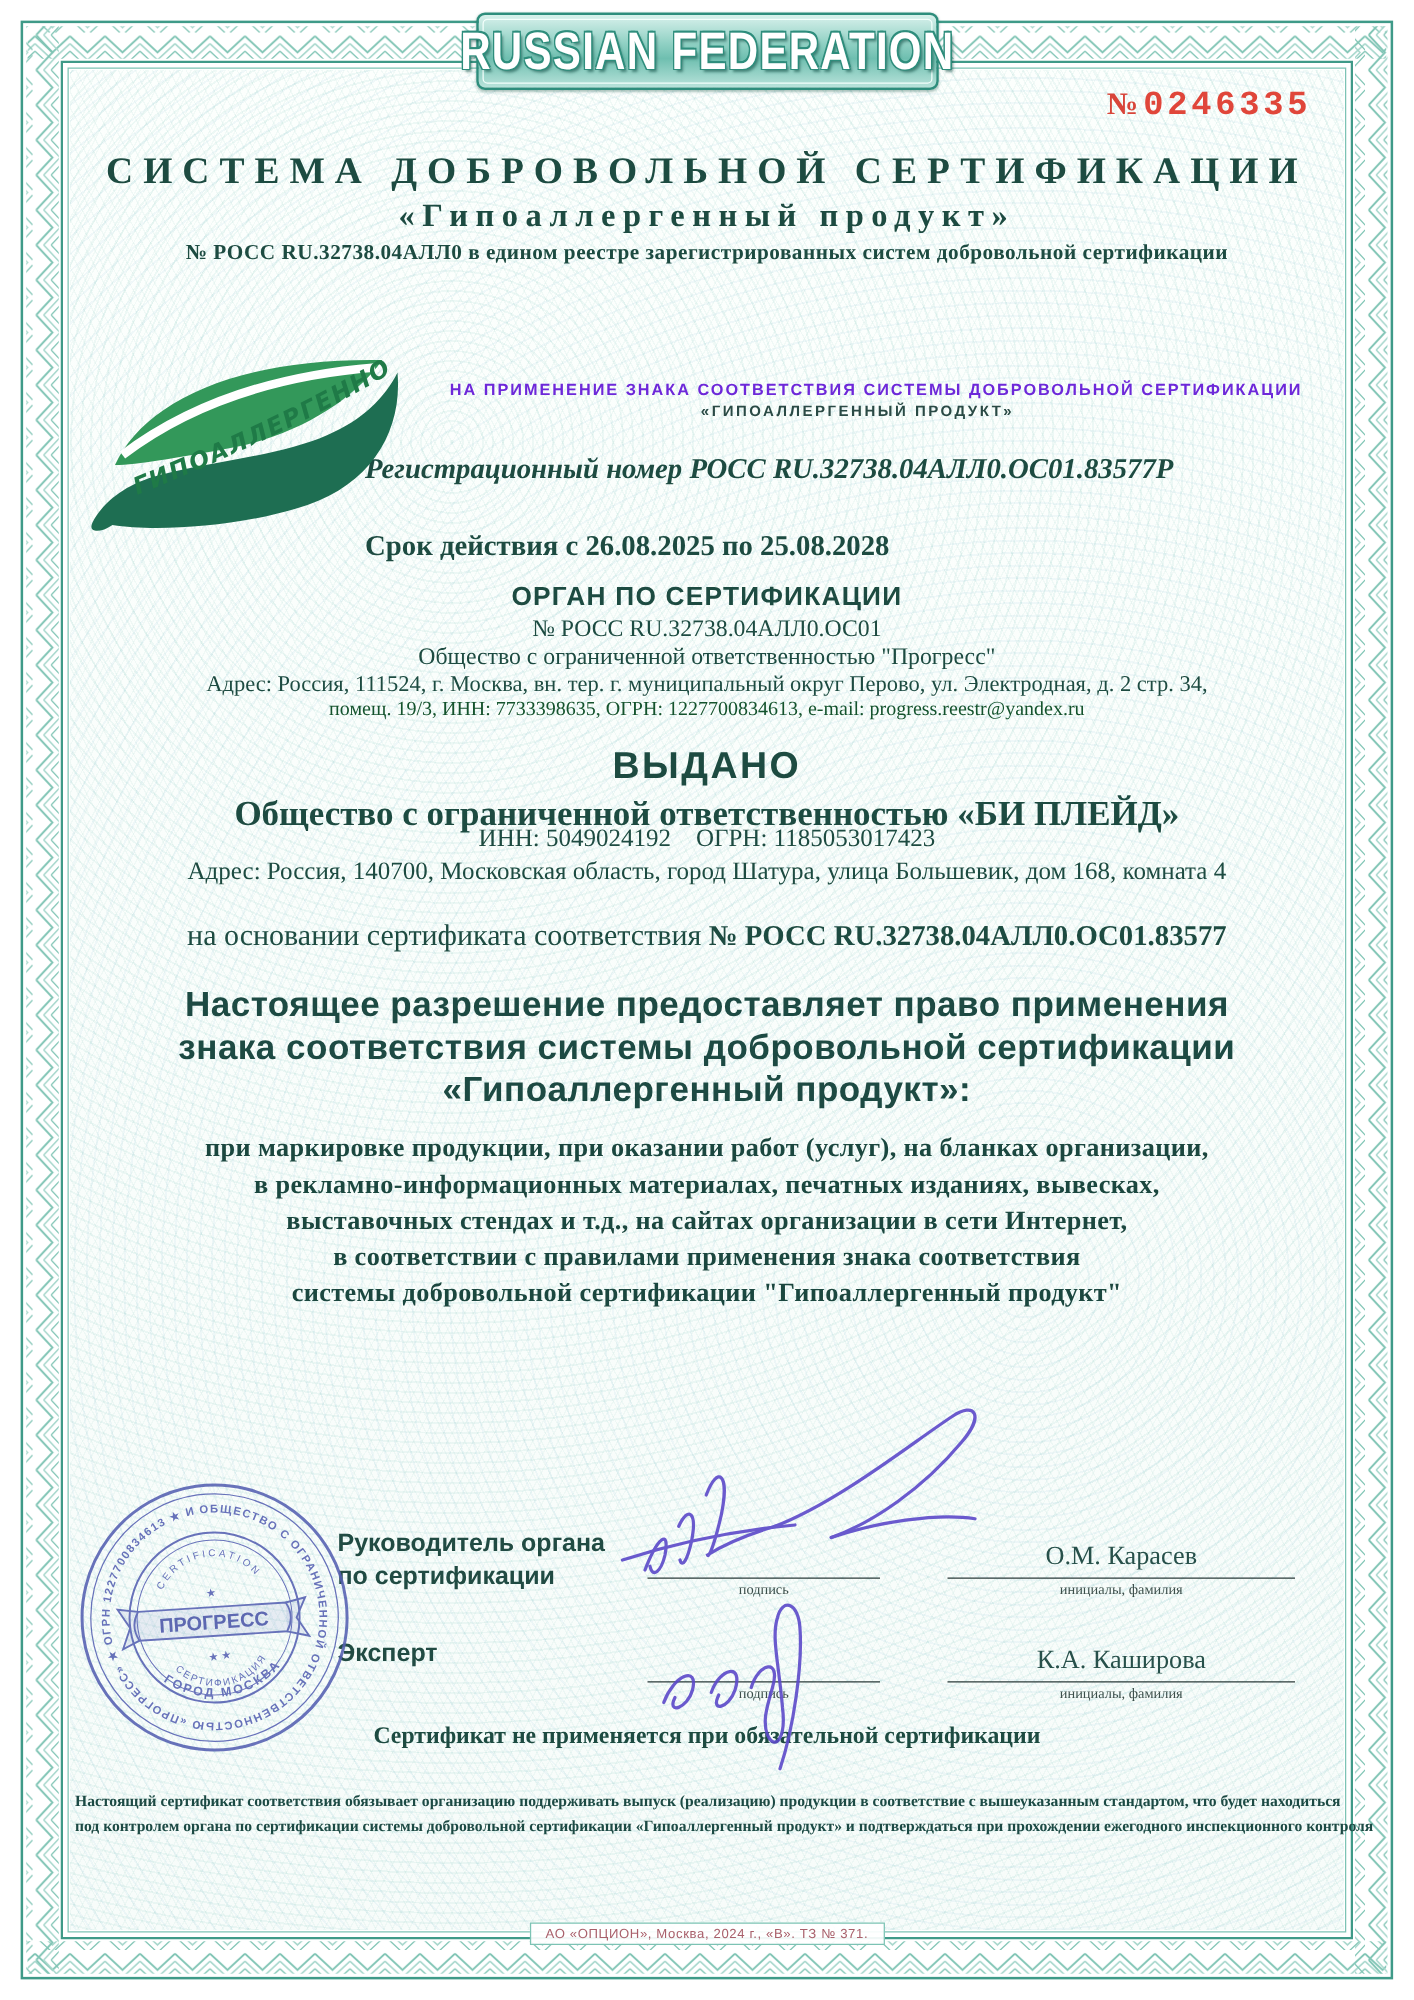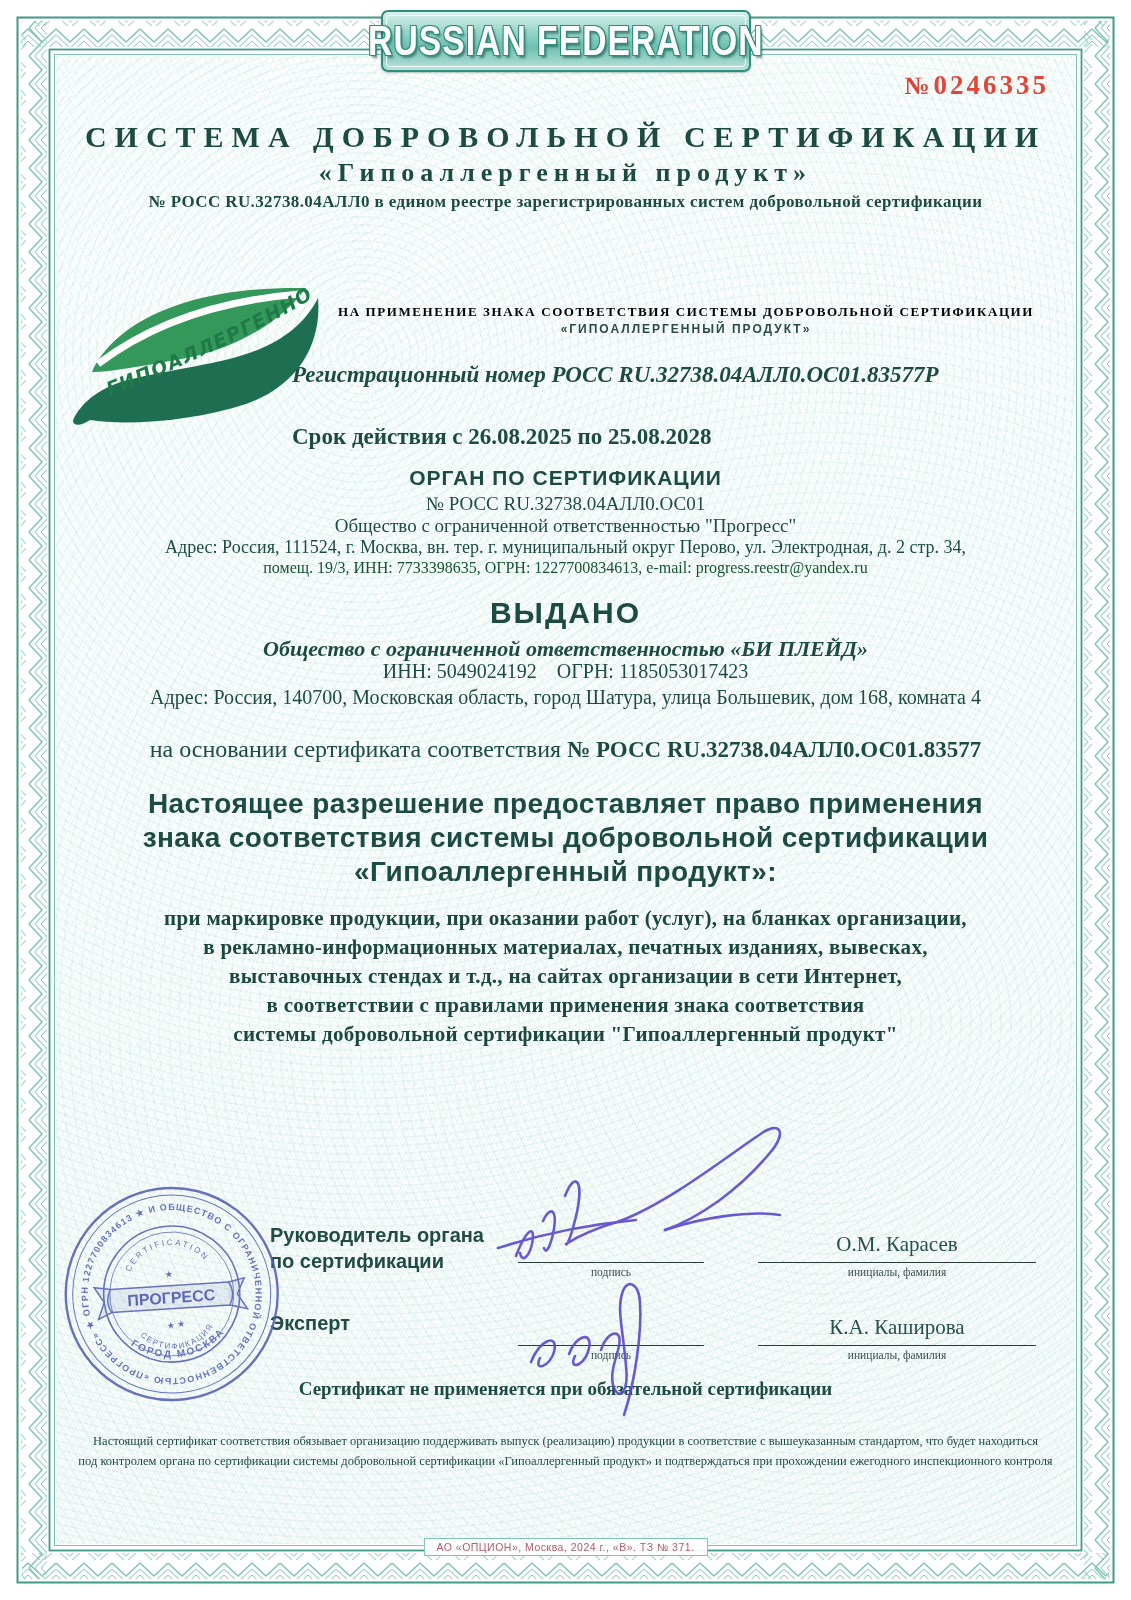--- a/index.html
+++ b/index.html
@@ -33,43 +33,43 @@
     position:absolute; inset:3px; border:1px solid #f4fffc; border-radius:4px;
   }
   .plaque-text {
     font-family:"Liberation Sans", sans-serif; font-weight:bold; font-size:33px;
     letter-spacing:1px; color:#ffffff; transform:scale(1.02,1.28); white-space:nowrap;
     text-shadow:1px 1px 0 #2e8d7c,-1px -1px 0 #2e8d7c,1px -1px 0 #2e8d7c,-1px 1px 0 #2e8d7c,2px 2px 2px rgba(10,70,60,.55);
   }
 
   .serial { top:70px; right:82px; white-space:nowrap; }
   .serial .no { font-size:25px; font-weight:bold; color:#d8453a; }
-  .serial .digits { font-family:Liberation Serif, serif; font-weight:bold; font-size:27px; letter-spacing:3px; color:#e0463a; }
+  .serial .digits { font-family:Liberation Mono, monospace; font-weight:bold; font-size:27px; letter-spacing:3px; color:#e0463a; }
 
   .doc-title { top:120px; font-size:30px; letter-spacing:8px; color:#1d4b41; font-weight:600; white-space:nowrap; }
   .doc-subtitle { top:158px; font-size:26px; letter-spacing:6px; color:#1d4b41; font-weight:bold; white-space:nowrap; }
   .registry-line { top:192px; font-size:17px; letter-spacing:.4px; color:#1d4b41; font-weight:bold; white-space:nowrap; }
 
   .permit-block { left:330px; width:712px; text-align:center; }
   .permit-title { top:244px; font-family:"Liberation Sans", sans-serif; font-weight:bold; font-size:46px; letter-spacing:3px; color:#33524c; text-shadow:.7px 0 0 #33524c; }
-  .permit-sub1 { top:304px; font-family:Liberation Serif, serif; font-weight:bold; font-size:13px; letter-spacing:1.6px; color:#000000; white-space:nowrap; }
+  .permit-sub1 { top:304px; font-family:Liberation Sans, sans-serif; font-weight:bold; font-size:13px; letter-spacing:1.6px; color:#6d28d9; white-space:nowrap;text-align:right; }
   .permit-sub2 { top:322px; font-family:"Liberation Sans", sans-serif; font-weight:bold; font-size:12px; letter-spacing:2px; color:#2a4a45; }
 
   .reg-line { left:292px; top:362px; font-size:23px; font-weight:bold; color:#1d4b41; white-space:nowrap;font-style:italic; }
   .validity-line { left:292px; top:424px; font-size:23px; font-weight:bold; color:#1d4b41; white-space:nowrap; }
 
   .body-heading { font-family:"Liberation Sans", sans-serif; font-weight:bold; color:#1d4b41; }
   .cb-heading { top:466px; font-size:21px; letter-spacing:1px; }
   .cb-number { top:493px; font-size:19px; color:#1d4b41; }
   .cb-name { top:515px; font-size:19px; color:#1d4b41; }
   .cb-addr1 { top:537px; font-size:18px; color:#1d4b41; white-space:nowrap;text-align:center; }
   .cb-addr2 { top:559px; font-size:16px; color:#14532d; }
 
   .issued-heading { top:596px; font-size:30px; letter-spacing:2px; }
-  .issued-name { top:636px; font-size:22px; font-weight:bold; color:#1d4b41;font-style:italic; }
+  .issued-name { top:636px; font-size:28px; font-weight:bold; color:#1d4b41; }
   .issued-ids { top:660px; font-size:20px; color:#1d4b41; }
   .issued-addr { top:686px; font-size:20px; color:#1d4b41; white-space:nowrap; }
   .basis-line { top:736px; color:#1d4b41; }
   .basis-prefix { font-size:24px; }
   .basis-number { font-size:23px; font-weight:bold; }
 
   .grant-line { font-family:"Liberation Sans", sans-serif; font-weight:bold; font-size:28px; letter-spacing:.4px; color:#1d4a43; white-space:nowrap; }
   .grant-l1 { top:788px; } .grant-l2 { top:822px; } .grant-l3 { top:856px; }
 
   .usage-line { font-weight:bold; font-size:21px; letter-spacing:.3px; color:#1b473f; white-space:nowrap; }
@@ -88,21 +88,21 @@
   .caption { font-size:11.5px; color:#3c4f4b; text-align:center; }
   .cap-sig1 { left:518px; top:1266px; width:186px; }
   .cap-name1 { left:758px; top:1266px; width:278px; }
   .cap-sig2 { left:518px; top:1349px; width:186px; }
   .cap-name2 { left:758px; top:1349px; width:278px; }
   .sig-name { font-size:21px; color:#27504a; text-align:center; }
   .name1 { left:758px; top:1232px; width:278px; }
   .name2 { left:758px; top:1315px; width:278px; }
 
   .footer-note { top:1378px; font-size:19px; font-weight:bold; color:#1d4b41; }
-  .fine-print { font-size:12.5px; font-weight:normal; color:#1c4a44; white-space:nowrap; }
+  .fine-print { font-size:12.5px; font-weight:bold; color:#1c4a44; white-space:nowrap; }
   .fp1 { top:1434px; } .fp2 { top:1454px; }
 
   .print-info {
     position:absolute; z-index:6; top:1538px; left:50%; transform:translateX(-50%);
     background:rgba(255,255,255,.92); border:1px solid #7cc3b4; padding:2px 12px;
     font-family:"Liberation Sans", sans-serif; font-size:10.5px; letter-spacing:.5px; color:#a8606b; white-space:nowrap;
   }
 
   .leaf-logo { left:66px; top:260px; z-index:4; }
   .stamp-wrap { left:56px; top:1178px; z-index:4; transform:rotate(-8deg); opacity:.88; }

